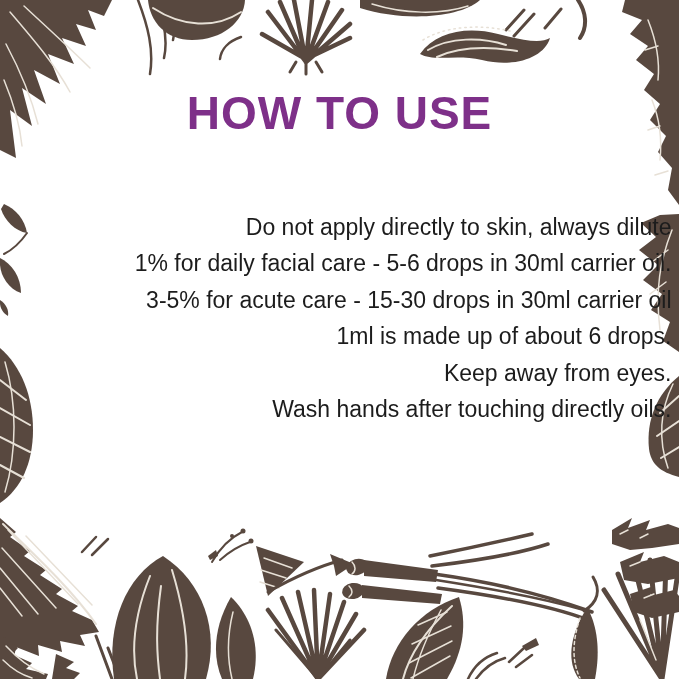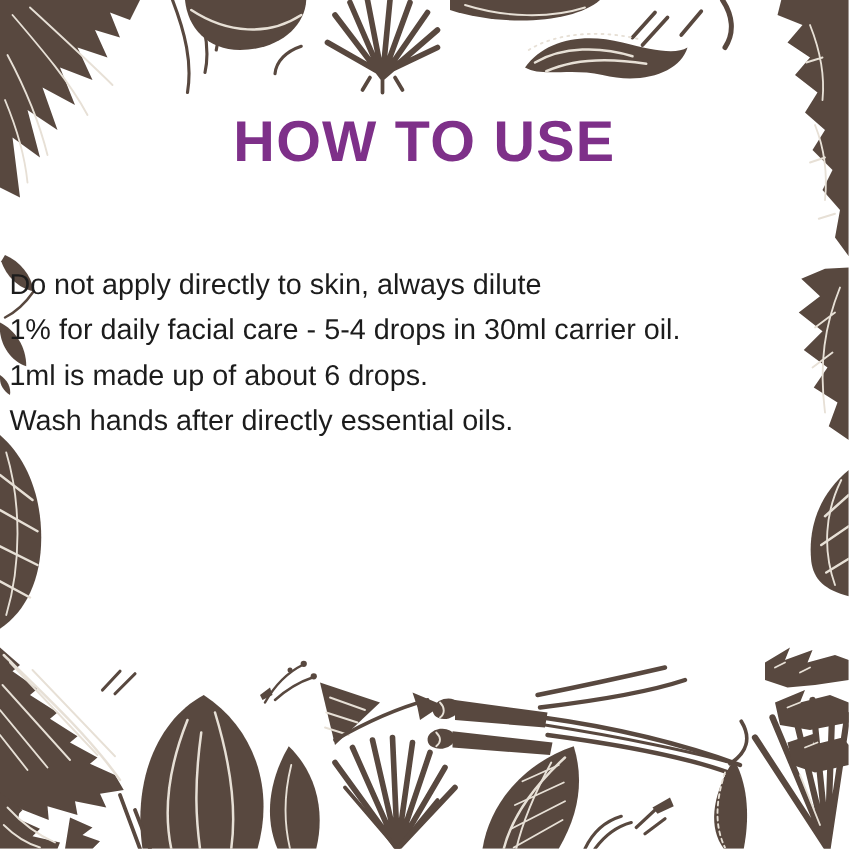--- a/index.html
+++ b/index.html
@@ -18,21 +18,21 @@
   .w{fill:none;stroke:var(--vein-cream);stroke-width:1.5;stroke-linecap:round;}
   .w2{fill:none;stroke:var(--vein-cream);stroke-width:2;stroke-linecap:round;}
   .bs{fill:none;stroke:var(--botanical-brown);stroke-linecap:round;}
   .title{
     position:absolute;top:86px;left:0;width:100%;
     text-align:center;font-size:46px;font-weight:bold;
     color:var(--accent-purple);letter-spacing:1px;
   }
   .instructions{
     position:absolute;top:209px;left:50%;transform:translateX(-50%);
-    width:664px;text-align:left;color:var(--text);
+    width:664px;text-align:right;color:var(--text);
     font-size:23px;line-height:36.4px;
   }
   .instructions .line{white-space:pre;}
 </style>
 </head>
 <body>
 
 <div class="canvas">
 
   <svg class="decor" viewBox="0 0 679 679" aria-hidden="true">
@@ -184,18 +184,20 @@
       <path class="b" d="M630,594 L654,586 L650,596 L674,590 L679,596 L679,612 L652,618 L634,612 Z"></path>
       <path class="w" d="M620,534 L628,530 M640,538 L648,534 M630,566 L640,562 M644,598 L654,594"></path>
     </g>
 
   </svg>
 
   <h1 class="title">HOW TO USE</h1>
 
   <div class="instructions">
     <div class="line">Do not apply directly to skin, always dilute</div>
-    <div class="line">1% for daily facial care - 5-4 drops in 30ml carrier oil.</div>
+    <div class="line">1% for daily facial care - 5-6 drops in 30ml carrier oil.</div>
+    <div class="line">3-5% for acute care - 15-30 drops in 30ml carrier oil</div>
     <div class="line">1ml is made up of about 6 drops.</div>
-    <div class="line">Wash hands after directly essential oils.</div>
+    <div class="line">Keep away from eyes.</div>
+    <div class="line">Wash hands after touching directly oils.</div>
   </div>
 
 </div>
 
 </body></html>

